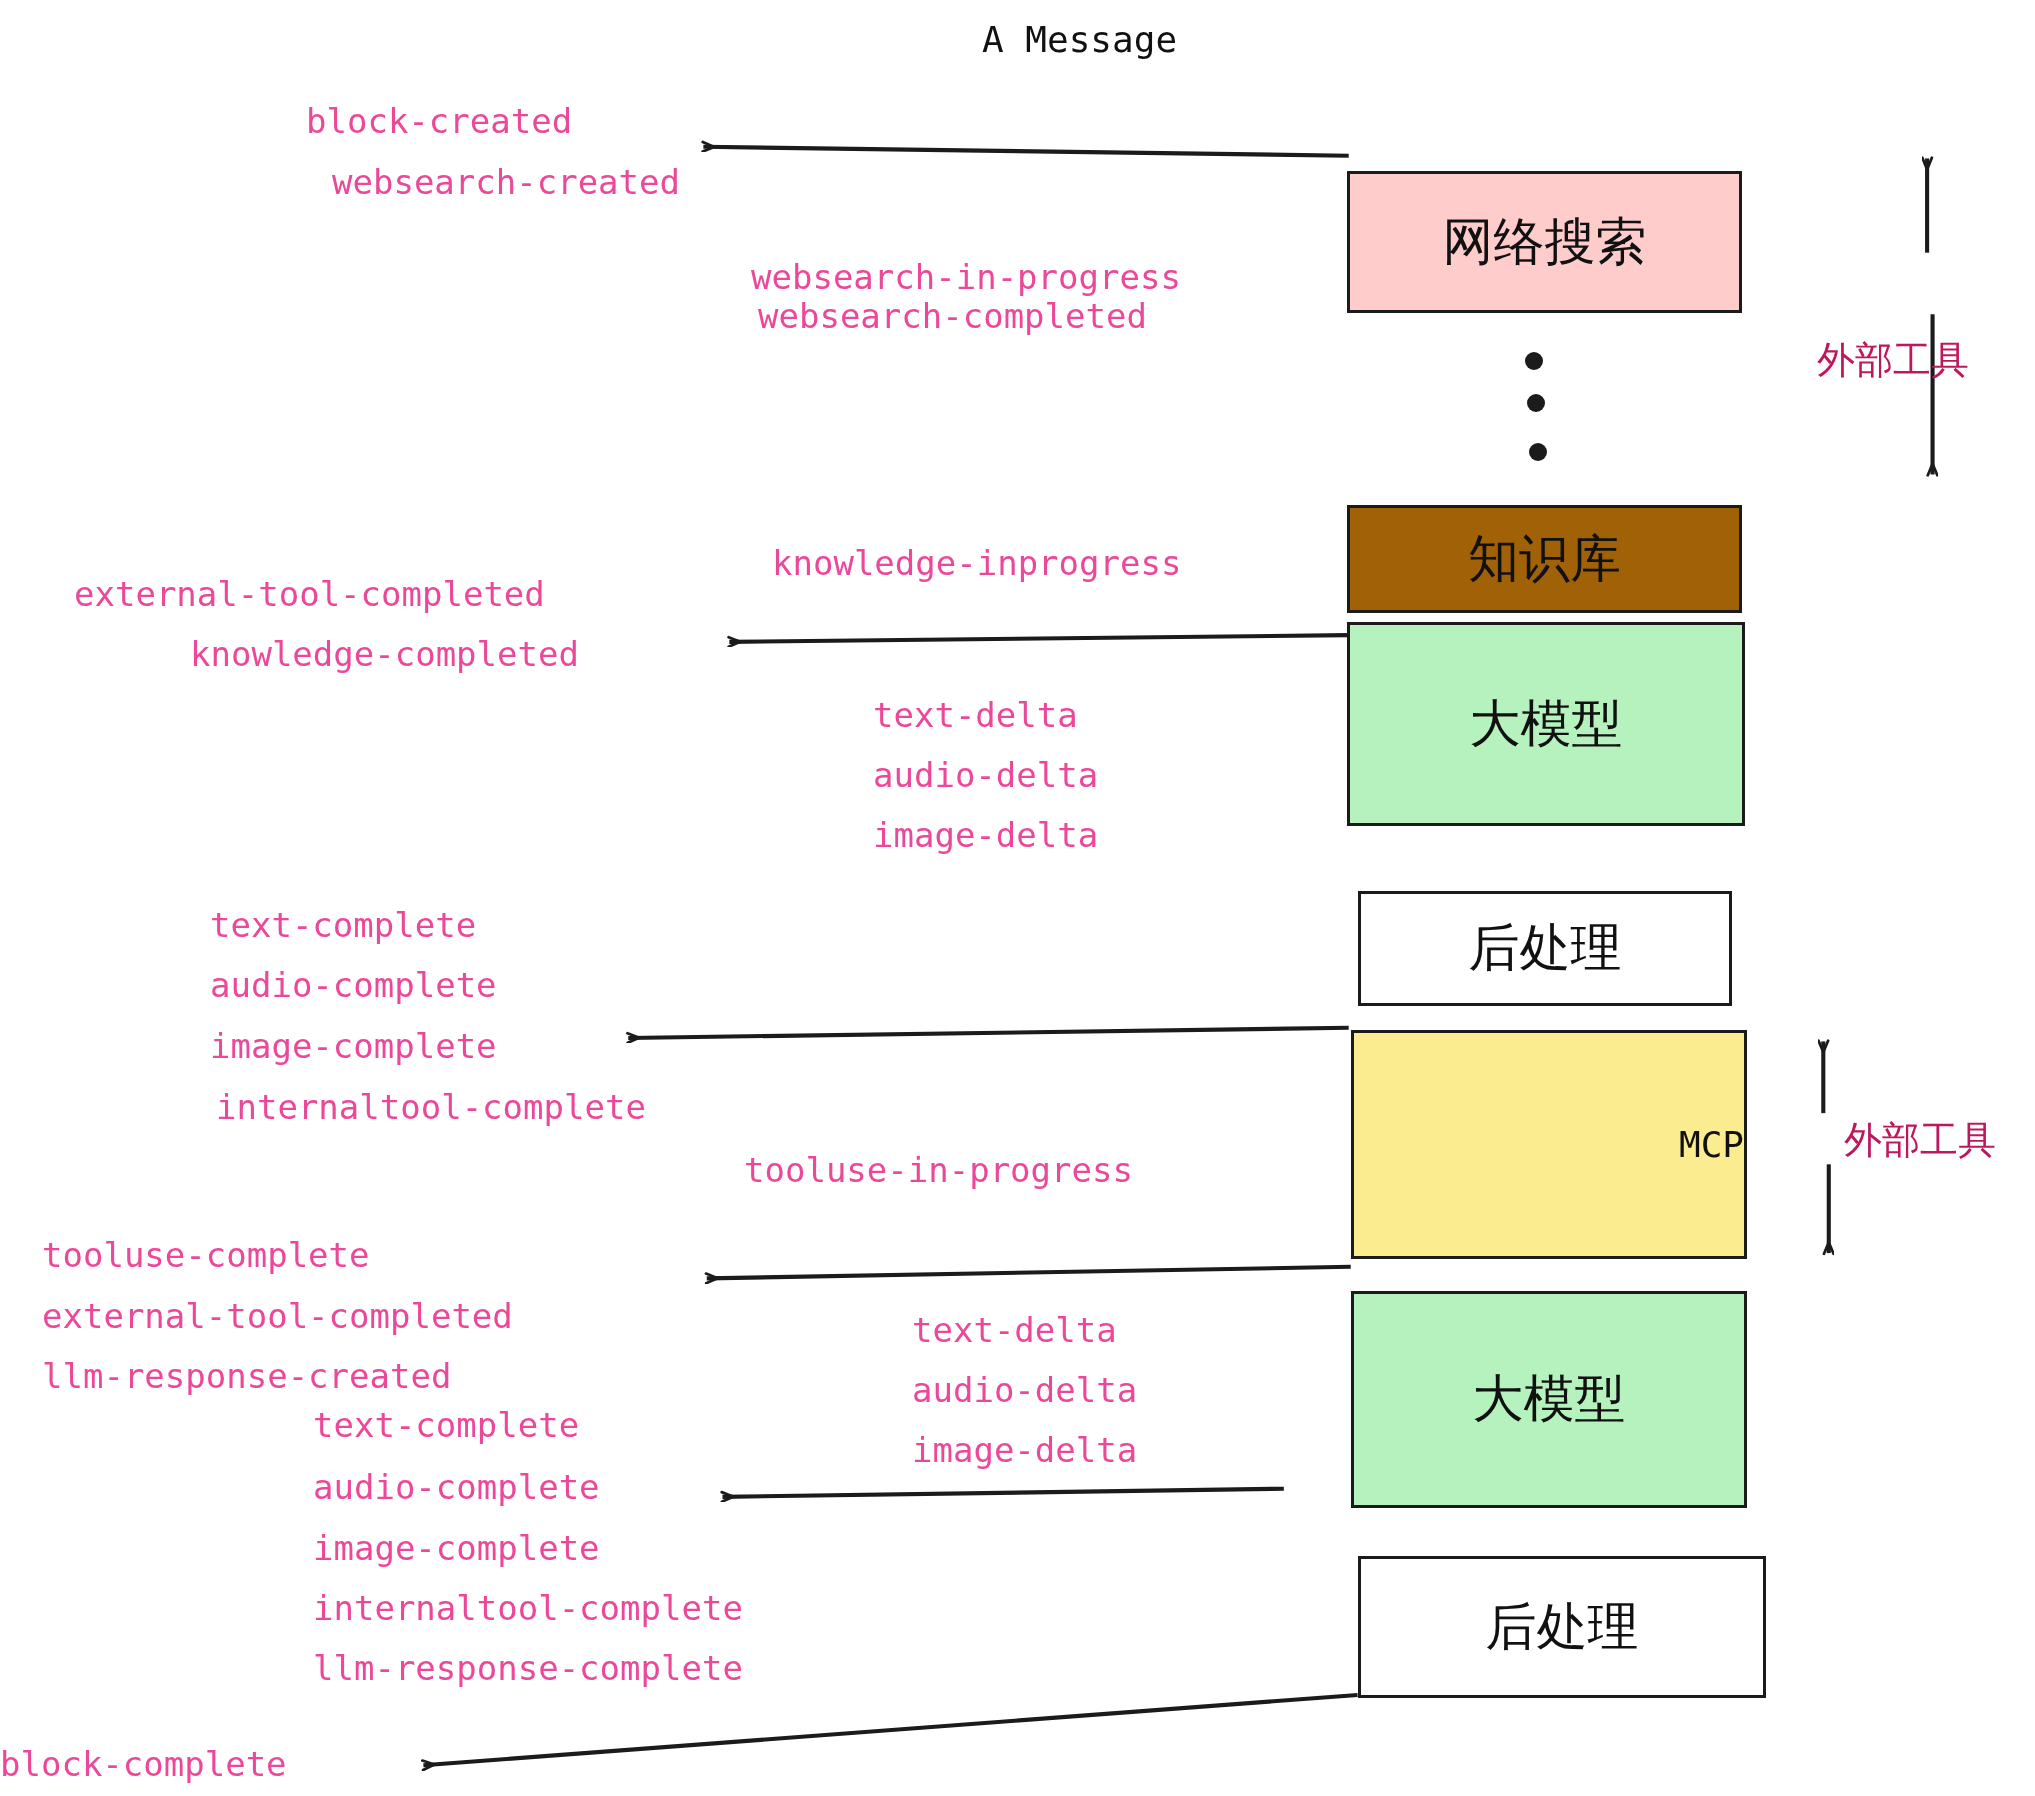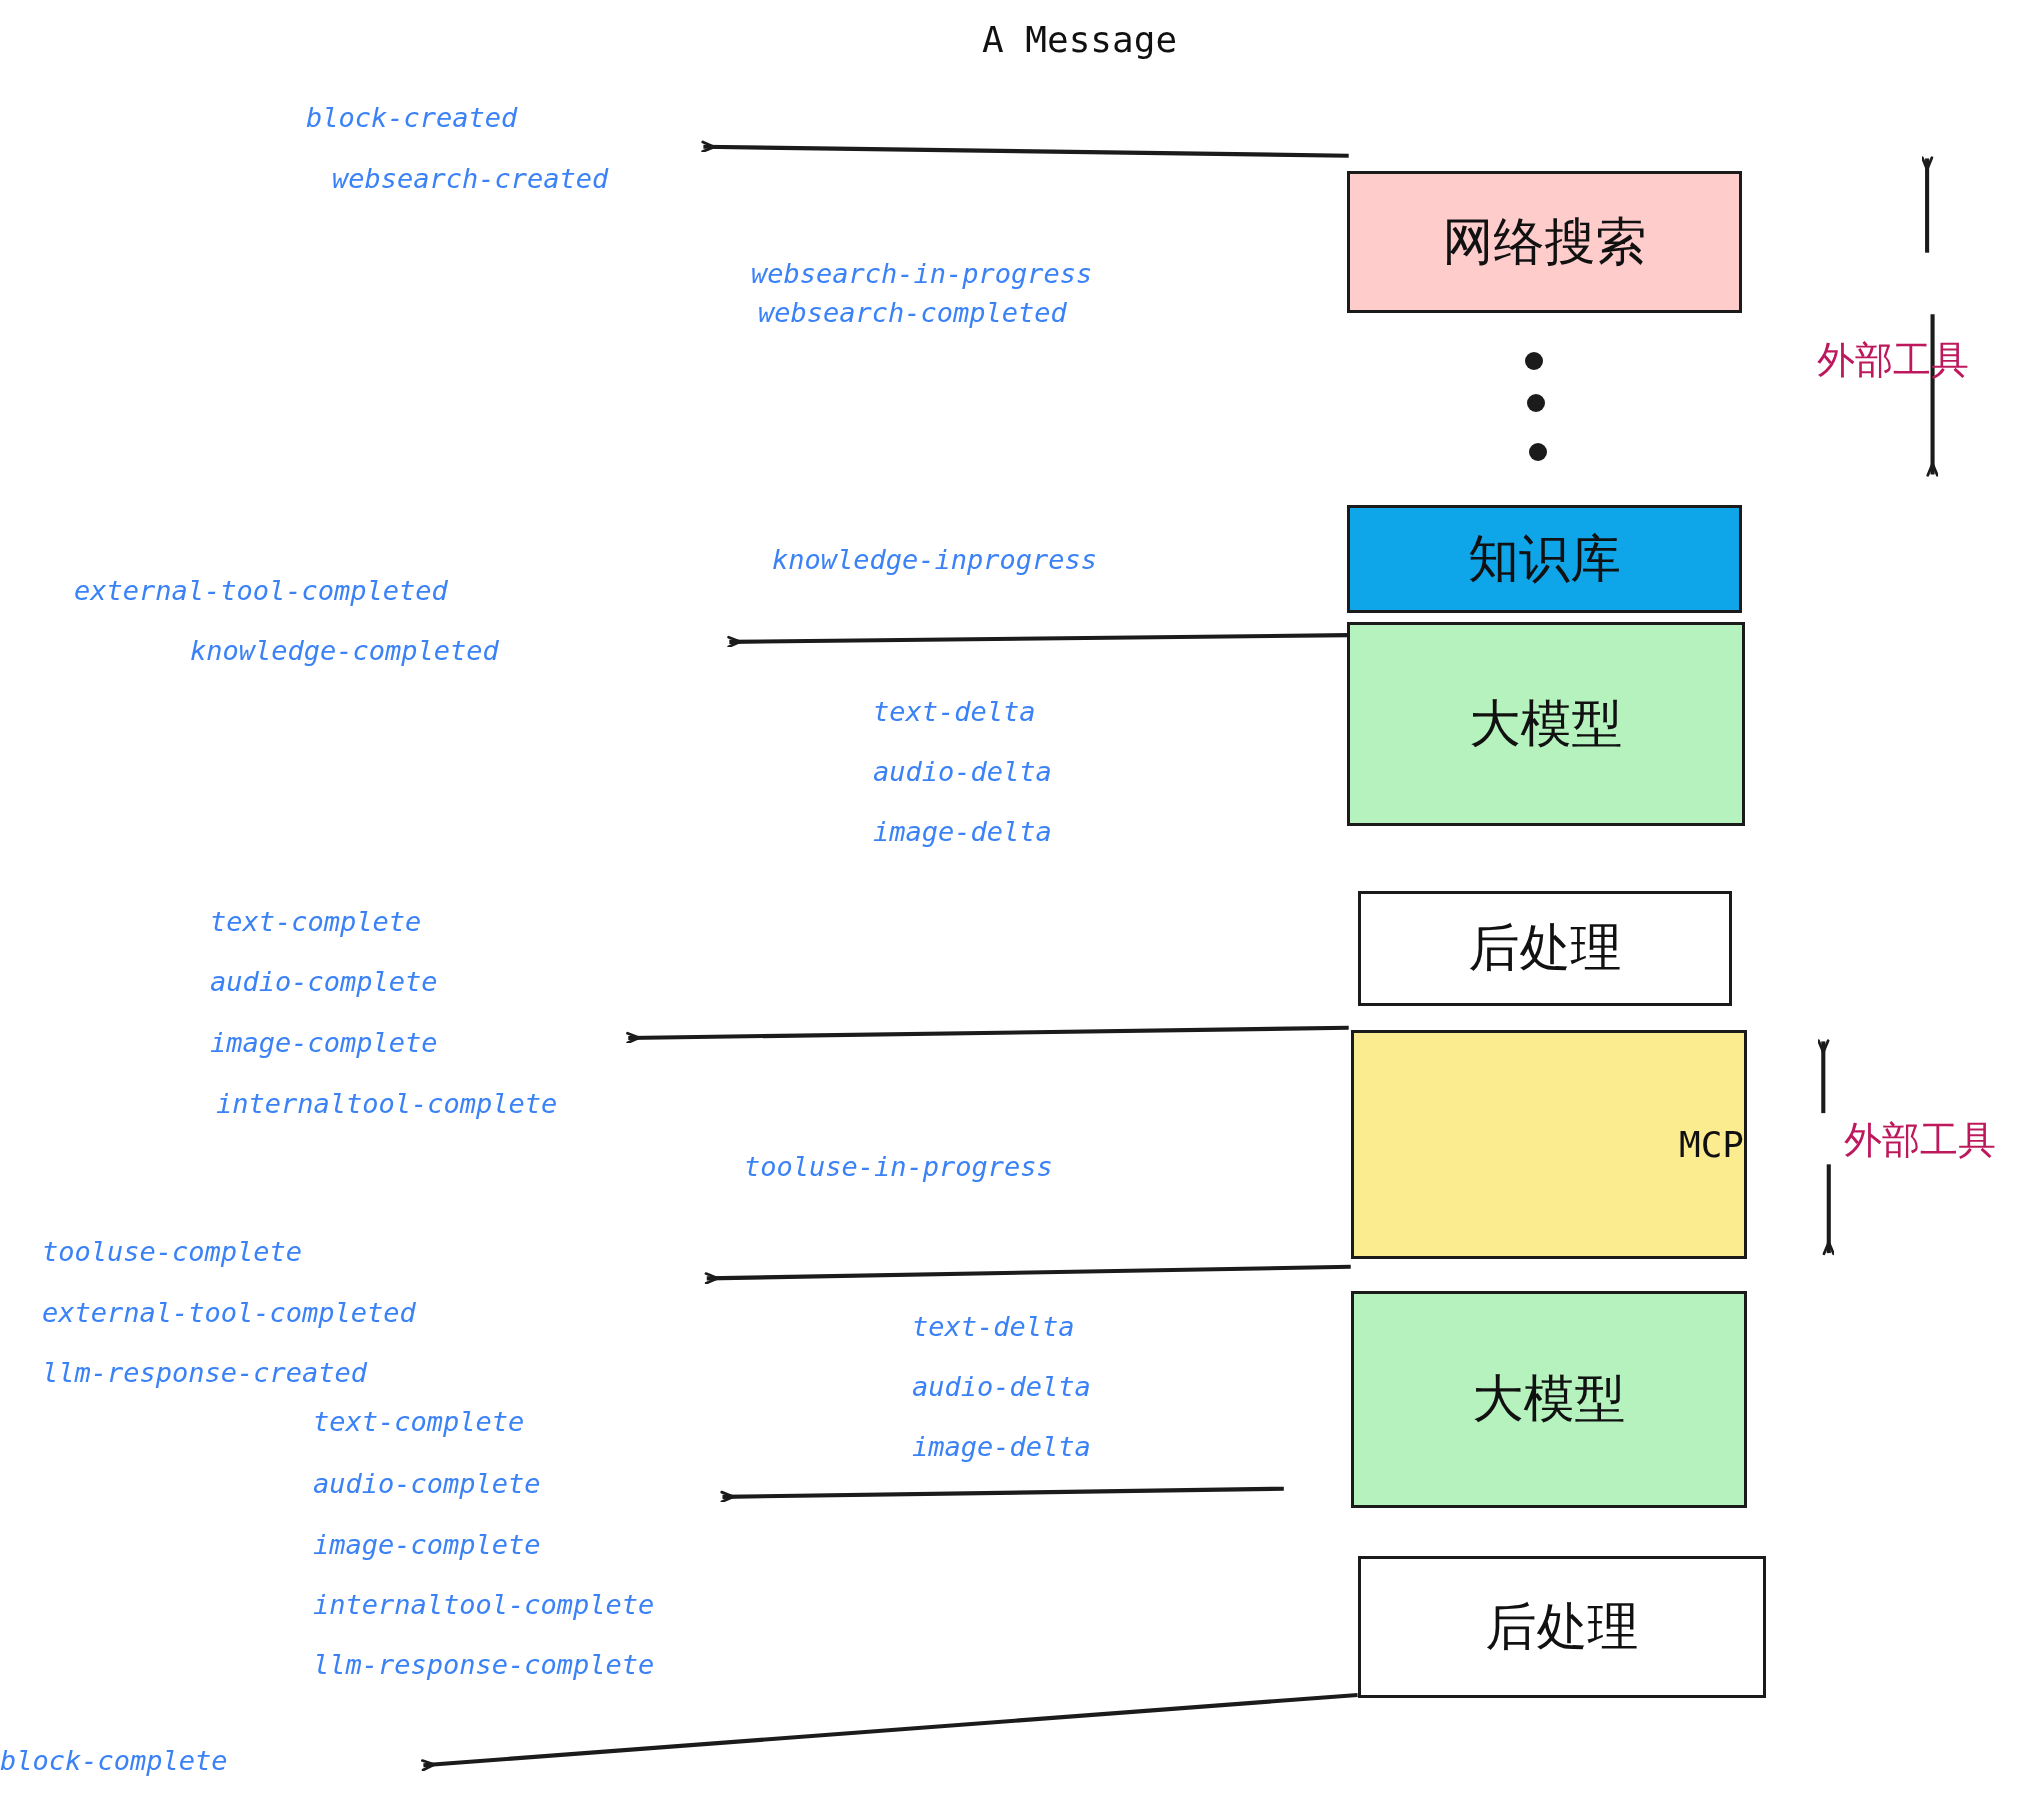--- a/index.html
+++ b/index.html
@@ -10,26 +10,25 @@
     height:1796px;
     background:#ffffff;
     overflow:hidden;
     font-family:"DejaVu Sans Mono","Liberation Mono",monospace;
     color:#1b1b1b;
   }
   
   .evt{
     position:absolute;
     font-family:"DejaVu Sans Mono","Liberation Mono",monospace;
-    font-size:27px;
+    font-size:34px;
     line-height:1;
     letter-spacing:0px;
-    color:#3b82f6;
+    color:#ec4899;
     white-space:nowrap;
-    font-style:italic;
   }
   .title{
     position:absolute;
     font-family:"DejaVu Sans Mono","Liberation Mono",monospace;
     font-size:36px;
     color:#111111;
     white-space:nowrap;
   }
   
   .box{
@@ -99,21 +98,21 @@
     <line x1="2670" y1="1630" x2="2670" y2="1525" stroke="#1b1b1b" stroke-width="6" marker-end="url(#ah)"></line>
     <line x1="2678" y1="1705" x2="2678" y2="1835" stroke="#1b1b1b" stroke-width="6" marker-end="url(#ah)"></line>
   </svg>
 
   <div class="title" style="left:982px;top:19px;">A Message</div>
 
   <div class="box" style="left:1347px;top:171px;width:395px;height:142px;background:#FFCCCC;">
     <span>网络搜索</span>
   </div>
 
-  <div class="box" style="left:1347px;top:505px;width:395px;height:108px;background:#0ea5e9;">
+  <div class="box" style="left:1347px;top:505px;width:395px;height:108px;background:#a16207;">
     <span>知识库</span>
   </div>
 
   <div class="box" style="left:1347px;top:622px;width:398px;height:204px;background:#B5F2BE;">
     <span>大模型</span>
   </div>
 
   <div class="box" style="left:1358px;top:891px;width:374px;height:115px;background:#FFFFFF;">
     <span>后处理</span>
   </div>

